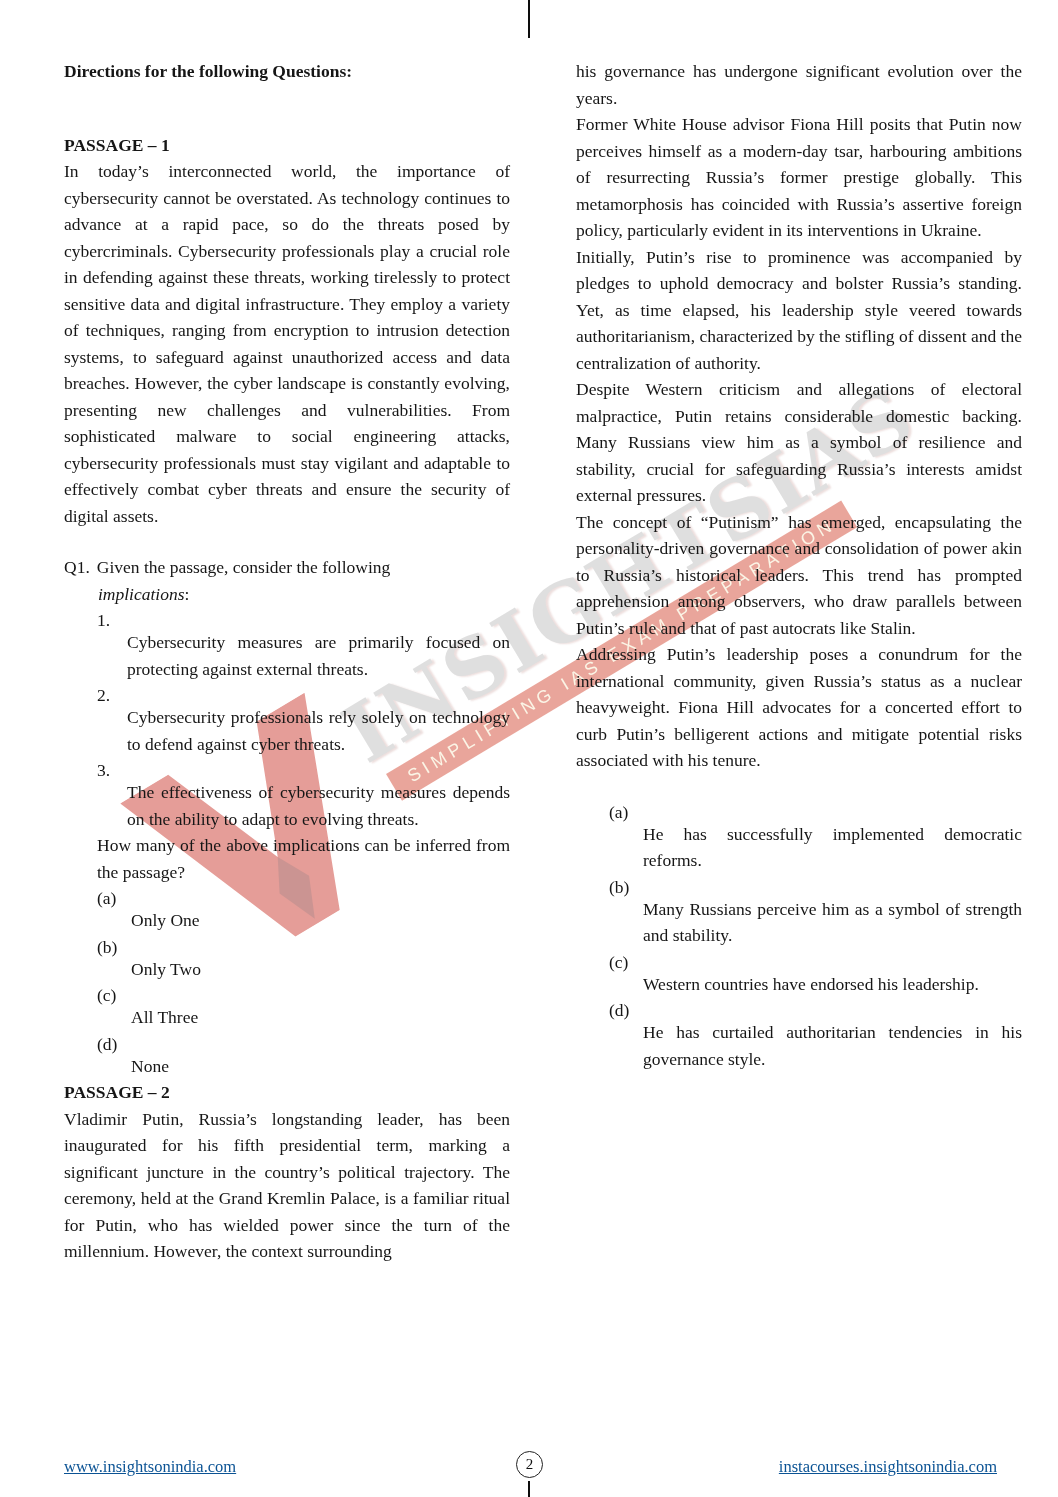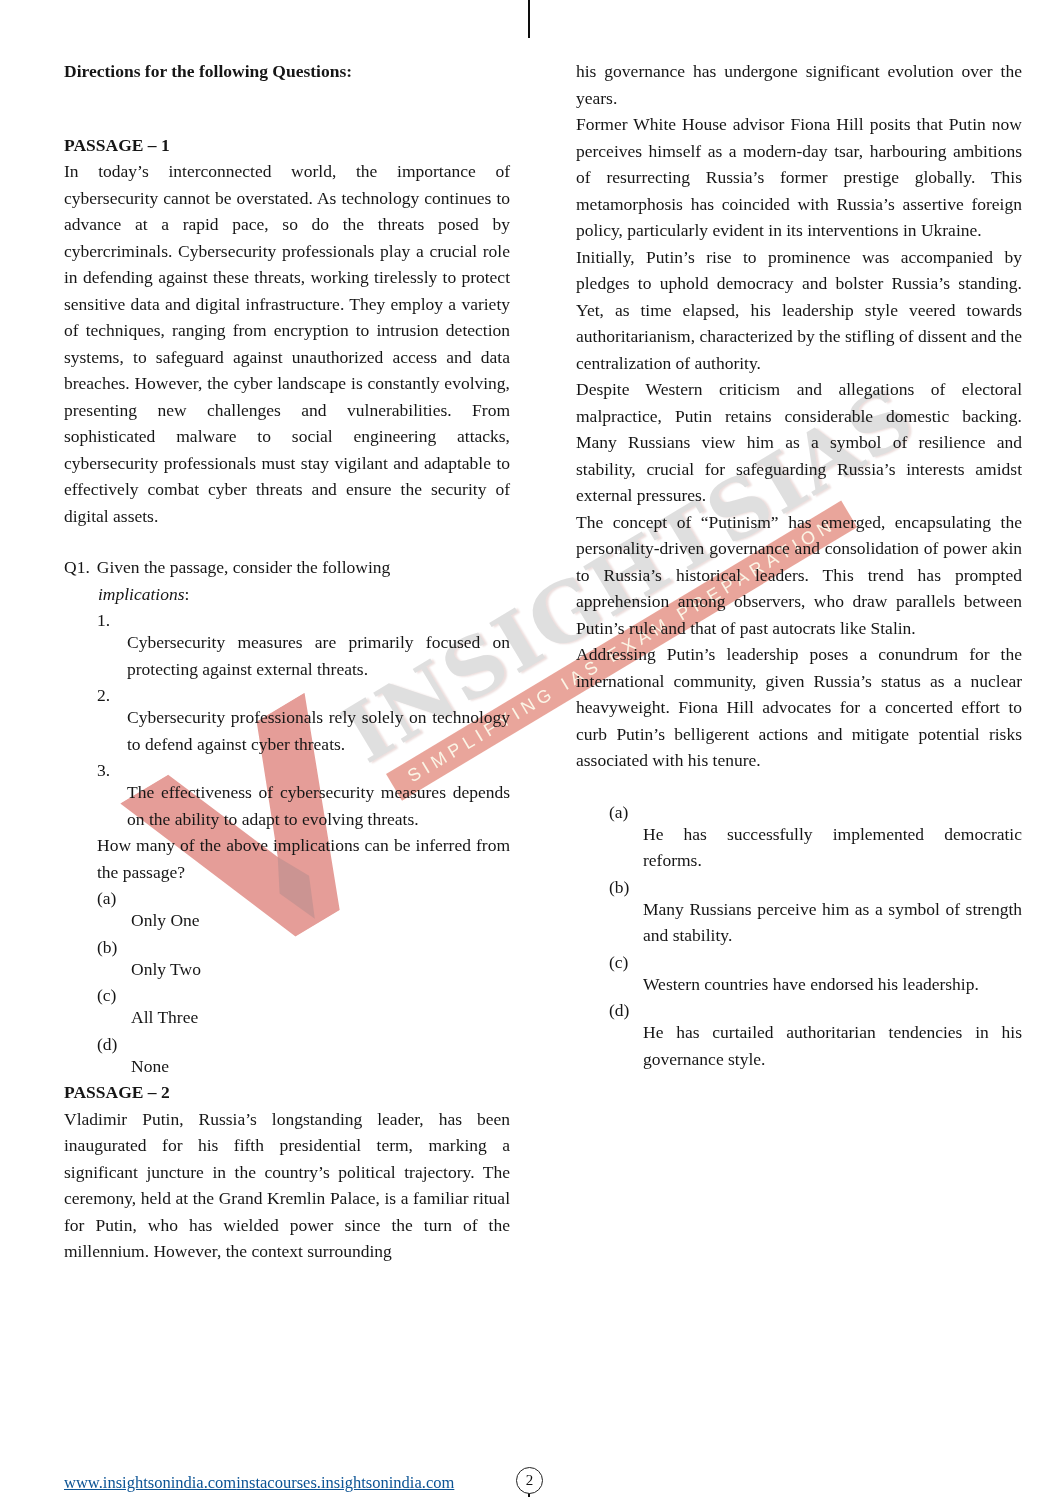--- a/index.html
+++ b/index.html
@@ -95,22 +95,23 @@
   .num-item, .opt { display: flex; }
   .num { width: 30px; flex: none; }
   .opt-label { width: 34px; flex: none; }
   .num-text, .opt-text { flex: 1; text-align: justify; margin-top: 22px; }
 
   
   .footer {
     position: absolute;
     left: 64px;
     width: 933px;
-    bottom: 4px;
+    bottom: 20px;
     display: flex;
+    justify-content: space-between;
     align-items: center;
     font-size: 16.5px;
     z-index: 4;
   }
   .footer a {
     color: #0b5394;
     text-decoration: underline;
     font-family: "Liberation Serif", serif;
   }
   .page-badge {

